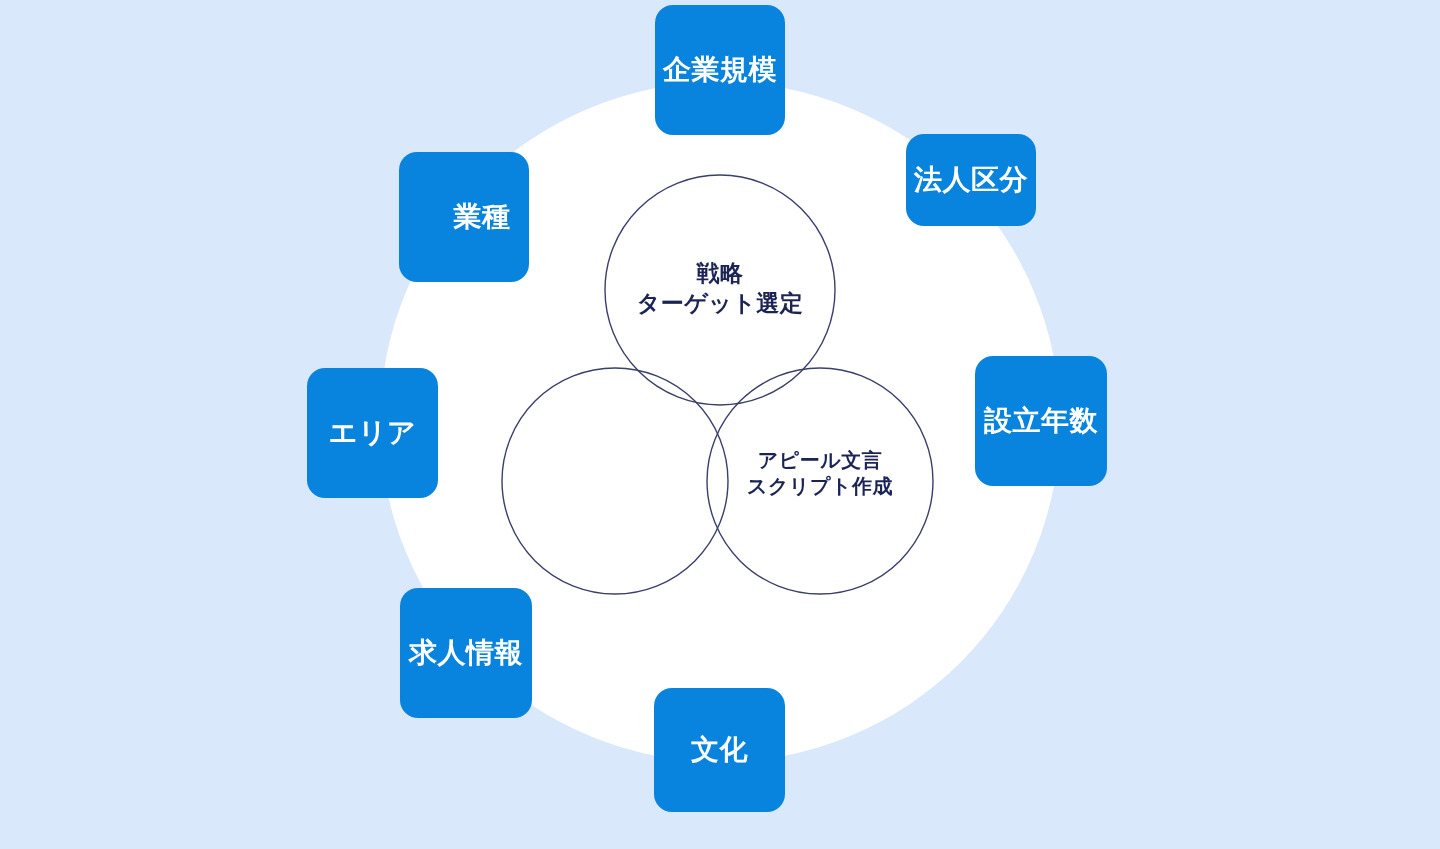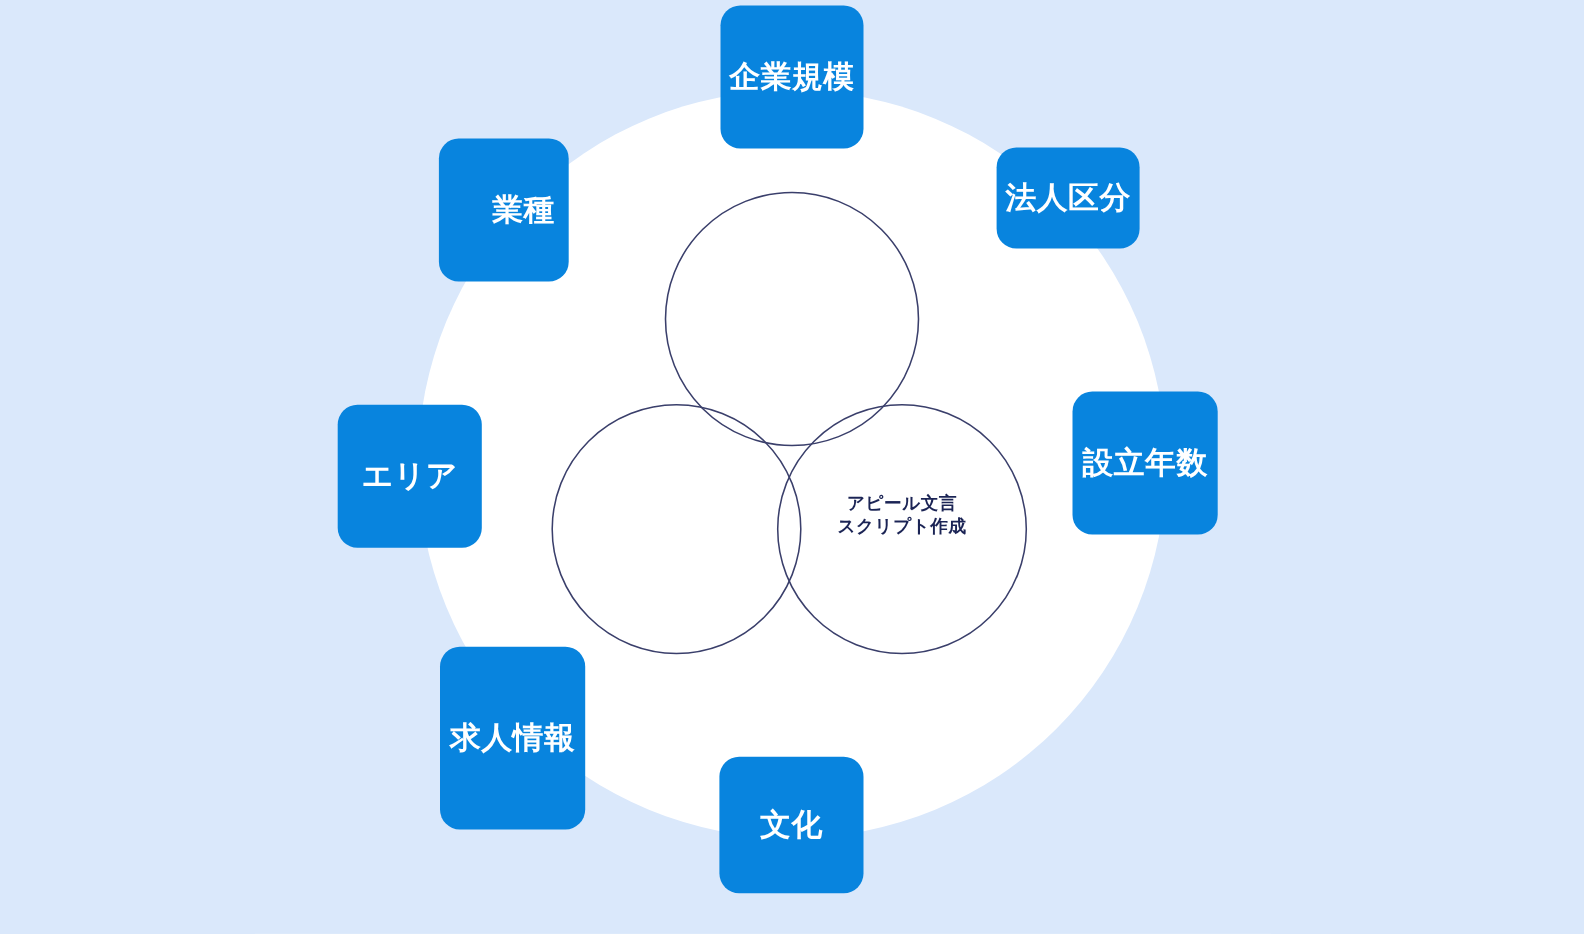--- a/index.html
+++ b/index.html
@@ -55,21 +55,21 @@
   .venn-label.left {
     left: 500px;
     top: 468px;
     width: 230px;
     font-size: 23px;
   }
   .venn-label.right {
     left: 710px;
     top: 447px;
     width: 220px;
-    font-size: 16px;
+    font-size: 20px;
   }
   
   .chip {
     position: absolute;
     background: #0884de;
     border-radius: 18px;
     color: #ffffff;
     font-weight: bold;
     display: flex;
     align-items: center;
@@ -81,37 +81,39 @@
     box-sizing: border-box;
   }
   .chip.size-1 { font-size: 28px; }
   .chip.size-2 { font-size: 26px; }
 
   .chip-kigyo   { left: 655px; top:   5px; width: 130px; height: 130px; }
   .chip-hojin   { left: 906px; top: 134px; width: 130px; height: 92px; }
   .chip-setsuri { left: 975px; top: 356px; width: 132px; height: 130px; }
   .chip-needs   { left: 907px; top: 588px; width: 132px; height: 130px; }
   .chip-bunka   { left: 654px; top: 688px; width: 131px; height: 124px; }
-  .chip-kyujin  { left: 400px; top: 588px; width: 132px; height: 166px; }
+  .chip-kyujin  { left: 400px; top: 588px; width: 132px; height: 130px; }
   .chip-area    { left: 307px; top: 356px; width: 131px; height: 130px; margin-top: 12px; }
-  .chip-gyoshu  { left: 399px; top: 126px; width: 118px; height: 130px; padding-left: 36px; }
+  .chip-gyoshu  { left: 399px; top: 152px; width: 130px; height: 130px; padding-left: 36px; }
 </style>
 </head>
 <body>
 
 <div id="diagram">
 
   <div class="white-disc"></div>
 
   <svg class="venn-svg" viewBox="0 0 1440 849">
     <circle cx="720" cy="290" r="115" fill="none" stroke="#3a3f6b" stroke-width="1.4"></circle>
     <circle cx="615" cy="481" r="113" fill="none" stroke="#3a3f6b" stroke-width="1.4"></circle>
     <circle cx="820" cy="481" r="113" fill="none" stroke="#3a3f6b" stroke-width="1.4"></circle>
   </svg>
 
+  <div class="venn-label top">戦略
+ターゲット選定</div>
   <div class="venn-label right">アピール文言
 スクリプト作成</div>
 
   <div class="chip size-1 chip-kigyo">企業規模</div>
   <div class="chip size-1 chip-hojin">法人区分</div>
   <div class="chip size-1 chip-setsuri">設立年数</div>
   <div class="chip size-1 chip-bunka">文化</div>
   <div class="chip size-1 chip-kyujin">求人情報</div>
   <div class="chip size-1 chip-area">エリア</div>
   <div class="chip size-1 chip-gyoshu">業種</div>

